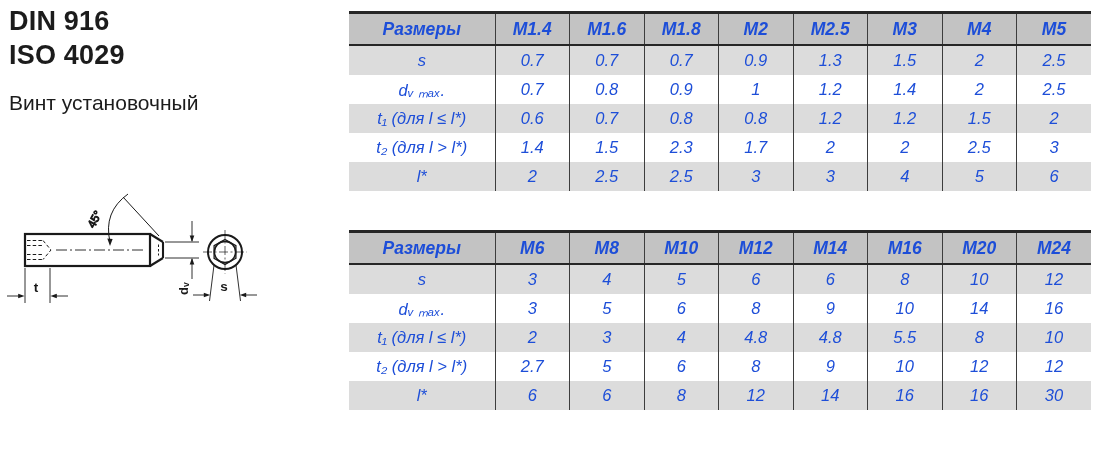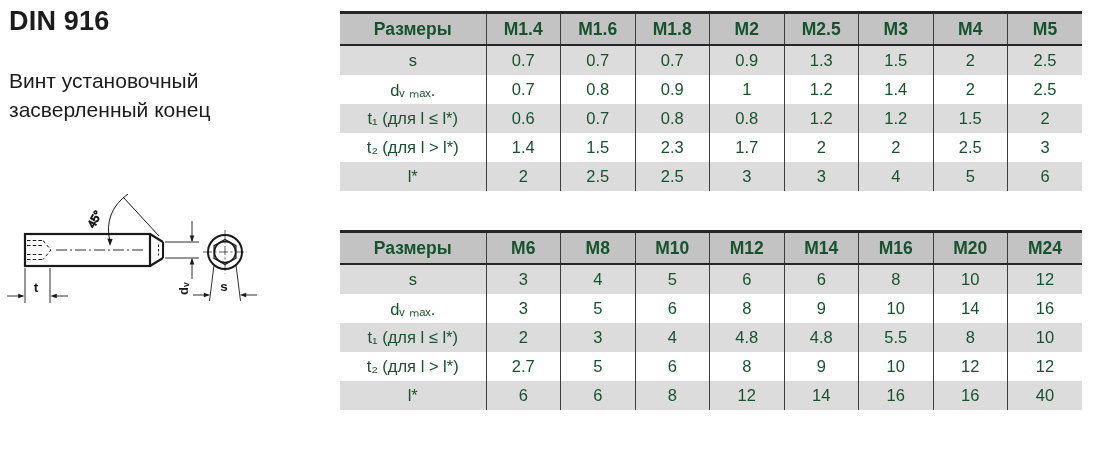--- a/index.html
+++ b/index.html
@@ -3,30 +3,30 @@
 <meta charset="utf-8">
 <style>
   html,body { margin:0; padding:0; background:#ffffff; }
   .page {
     position:relative; width:1099px; height:452px; background:#ffffff;
     font-family:"Liberation Sans", sans-serif; color:#1c1c1c; overflow:hidden;
   }
   
   .title-block { position:absolute; left:9px; top:4px; }
   .std-line { font-size:27px; font-weight:bold; line-height:34px; letter-spacing:0.2px; }
-  .desc-block { margin-top:28px; }
+  .desc-block { margin-top:16px; }
   .desc-line { font-size:21px; line-height:29px; }
   
   .drawing { position:absolute; left:2px; top:185px; }
   .drawing text { font-family:"Liberation Sans", sans-serif; fill:#1a1a1a; }
   
   .spec {
-    position:absolute; left:340px; width:742px;
+    position:absolute; left:349px; width:742px;
     border-collapse:collapse; table-layout:fixed;
-    font-size:16.5px; color:#14532d;
+    font-size:16.5px; color:#1d4ed8;font-style:italic;
   }
   .spec.t1 { top:11px; }
   .spec.t2 { top:230px; }
   .spec th, .spec td { padding:0; text-align:center; vertical-align:middle; font-weight:normal; }
   .spec thead th {
     background:#c3c3c3; font-weight:bold; font-size:17.5px; height:30px;
     border-top:3px solid #262626; border-bottom:2.5px solid #262626;
   }
   .spec tbody th, .spec tbody td { height:29px; }
   .spec tbody tr:nth-child(odd) { background:#dcdcdc; }
@@ -35,23 +35,23 @@
   
   .footnote { position:absolute; left:349px; top:427px; font-size:15px; color:#2a2a2a; }
 </style>
 </head>
 <body>
 
 <div class="page">
 
   <div class="title-block">
     <div class="std-line">DIN 916</div>
+    <div class="std-line">ISO 4029</div>
     <div class="desc-block">
       <div class="desc-line">Винт установочный</div>
-      <div class="desc-line">засверленный конец</div>
     </div>
   </div>
 
   <svg class="drawing" width="340" height="150" viewBox="0 0 340 150">
     <g stroke="#1a1a1a" fill="none">
 
       <g>
         <rect x="23" y="49" width="125" height="32" fill="#ffffff" stroke-width="2.2"></rect>
         <line x1="148" y1="49" x2="148" y2="81" stroke-width="1.2"></line>
         <line x1="148" y1="49" x2="161" y2="57" stroke-width="2.1"></line>
@@ -272,19 +272,19 @@
       </tr>
       <tr>
         <th>l*</th>
         <td>6</td>
         <td>6</td>
         <td>8</td>
         <td>12</td>
         <td>14</td>
         <td>16</td>
         <td>16</td>
-        <td>40</td>
+        <td>30</td>
       </tr>
     </tbody>
   </table>
 
 
 </div>
 
 </body></html>

